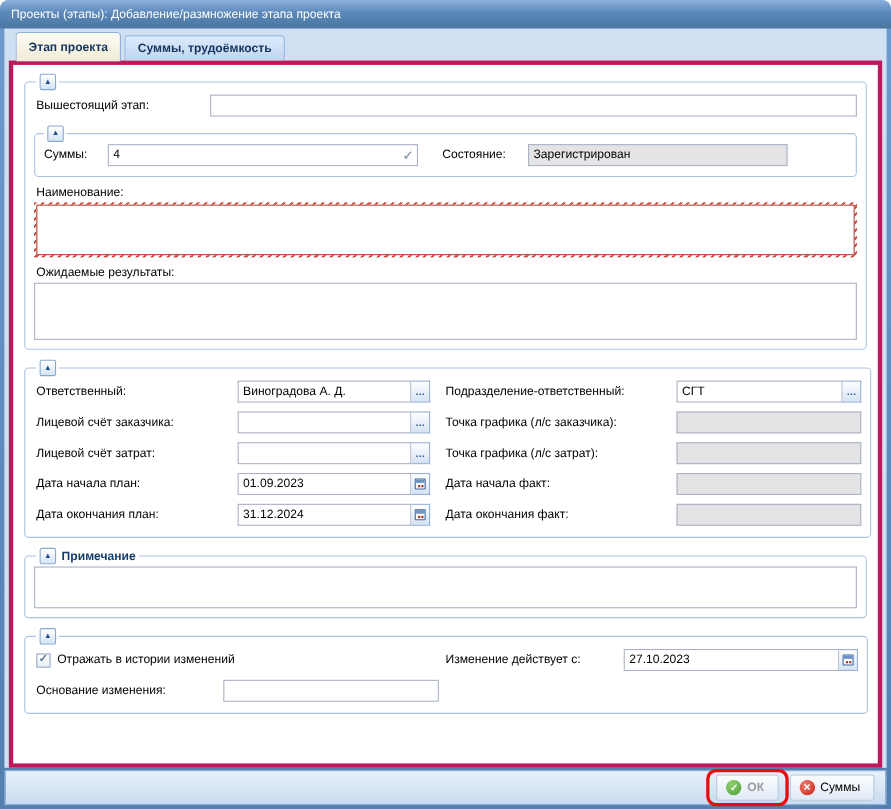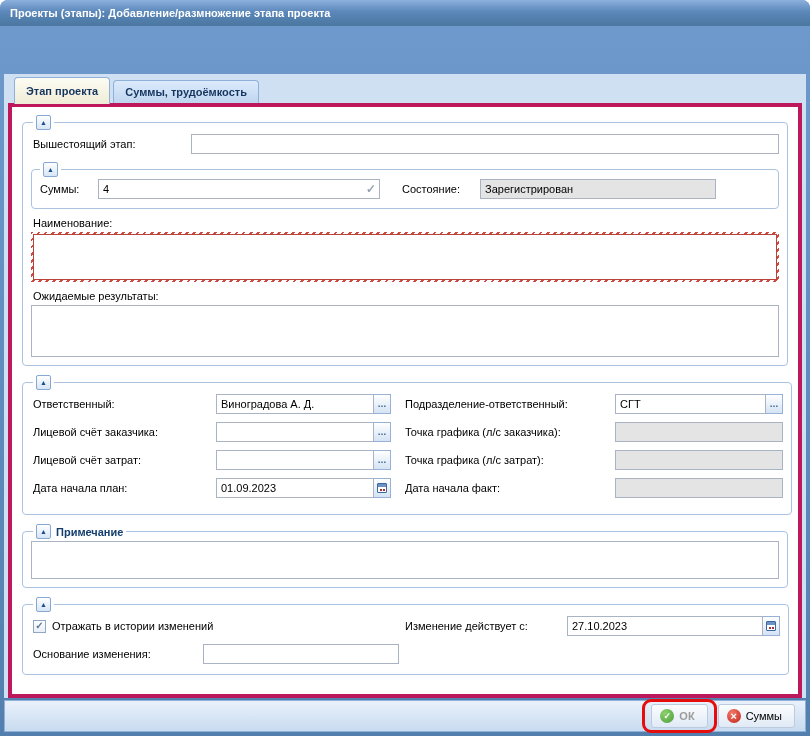--- a/index.html
+++ b/index.html
@@ -6,24 +6,24 @@
   html,body { width:810px; height:736px; overflow:hidden; background:#fff;
     font-family:"Liberation Sans", sans-serif; font-size:11px; color:#000; }
 
   .window { width:810px; height:736px; display:flex; flex-direction:column;
     background:linear-gradient(180deg,#6f9acd,#527fae);
     border-radius:8px 8px 0 0; padding:0 4px 4px; position:relative; }
 
   .titlebar { height:26px; flex:0 0 26px; display:flex; align-items:center;
     padding:0 10px; margin:0 -4px; border-radius:8px 8px 0 0;
     background:linear-gradient(180deg,#8cb0dd 0%, #5b88ba 45%, #4a769f 100%);
-    color:#fff; font-weight:bold; }
+    color:#fff; font-weight:normal; }
 
   .inner { flex:1; display:flex; flex-direction:column; background:#cfe0f3;
-    padding:0 4px; min-height:0;margin-top:48px; }
+    padding:0 4px; min-height:0; }
 
   .tabbar { height:29px; flex:0 0 29px; display:flex; align-items:flex-end;
     padding-left:6px; gap:3px; }
   .tab { height:23px; padding:0 11px; display:flex; align-items:center;
     font-weight:bold; color:#15355f; border:1px solid #8fb1d9; border-bottom:none;
     border-radius:4px 4px 0 0; background:linear-gradient(#dcebfb,#bed6f0);
     cursor:pointer; position:relative; margin-bottom:0; }
   .tab.active { height:27px; background:linear-gradient(#fdfcf3,#f0ecd6);
     z-index:2; margin-bottom:-1px; }
 
@@ -219,20 +219,33 @@
             <button class="trigger">
                 <span class="cal"></span>
               </button>
           </span>
           <span class="lab w212 ml12">Дата начала факт:</span>
           <span class="fld w168">
             <input class="text readonly" readonly="" value="" style="">
           </span>
         </div>
 
+        <div class="frow" style="margin-bottom:2px;">
+          <span class="lab w185">Дата окончания план:</span>
+          <span class="fld w175">
+            <input class="text" value="31.12.2024" style="">
+            <button class="trigger">
+                <span class="cal"></span>
+              </button>
+          </span>
+          <span class="lab w212 ml12">Дата окончания факт:</span>
+          <span class="fld w168">
+            <input class="text readonly" readonly="" value="" style="">
+          </span>
+        </div>
       </fieldset>
 
       <fieldset>
         <legend>
           <span class="tool">▲</span>
           <span class="legend-text">Примечание</span>
         </legend>
         <textarea class="area bordered h38" style=""></textarea>
       </fieldset>
 

